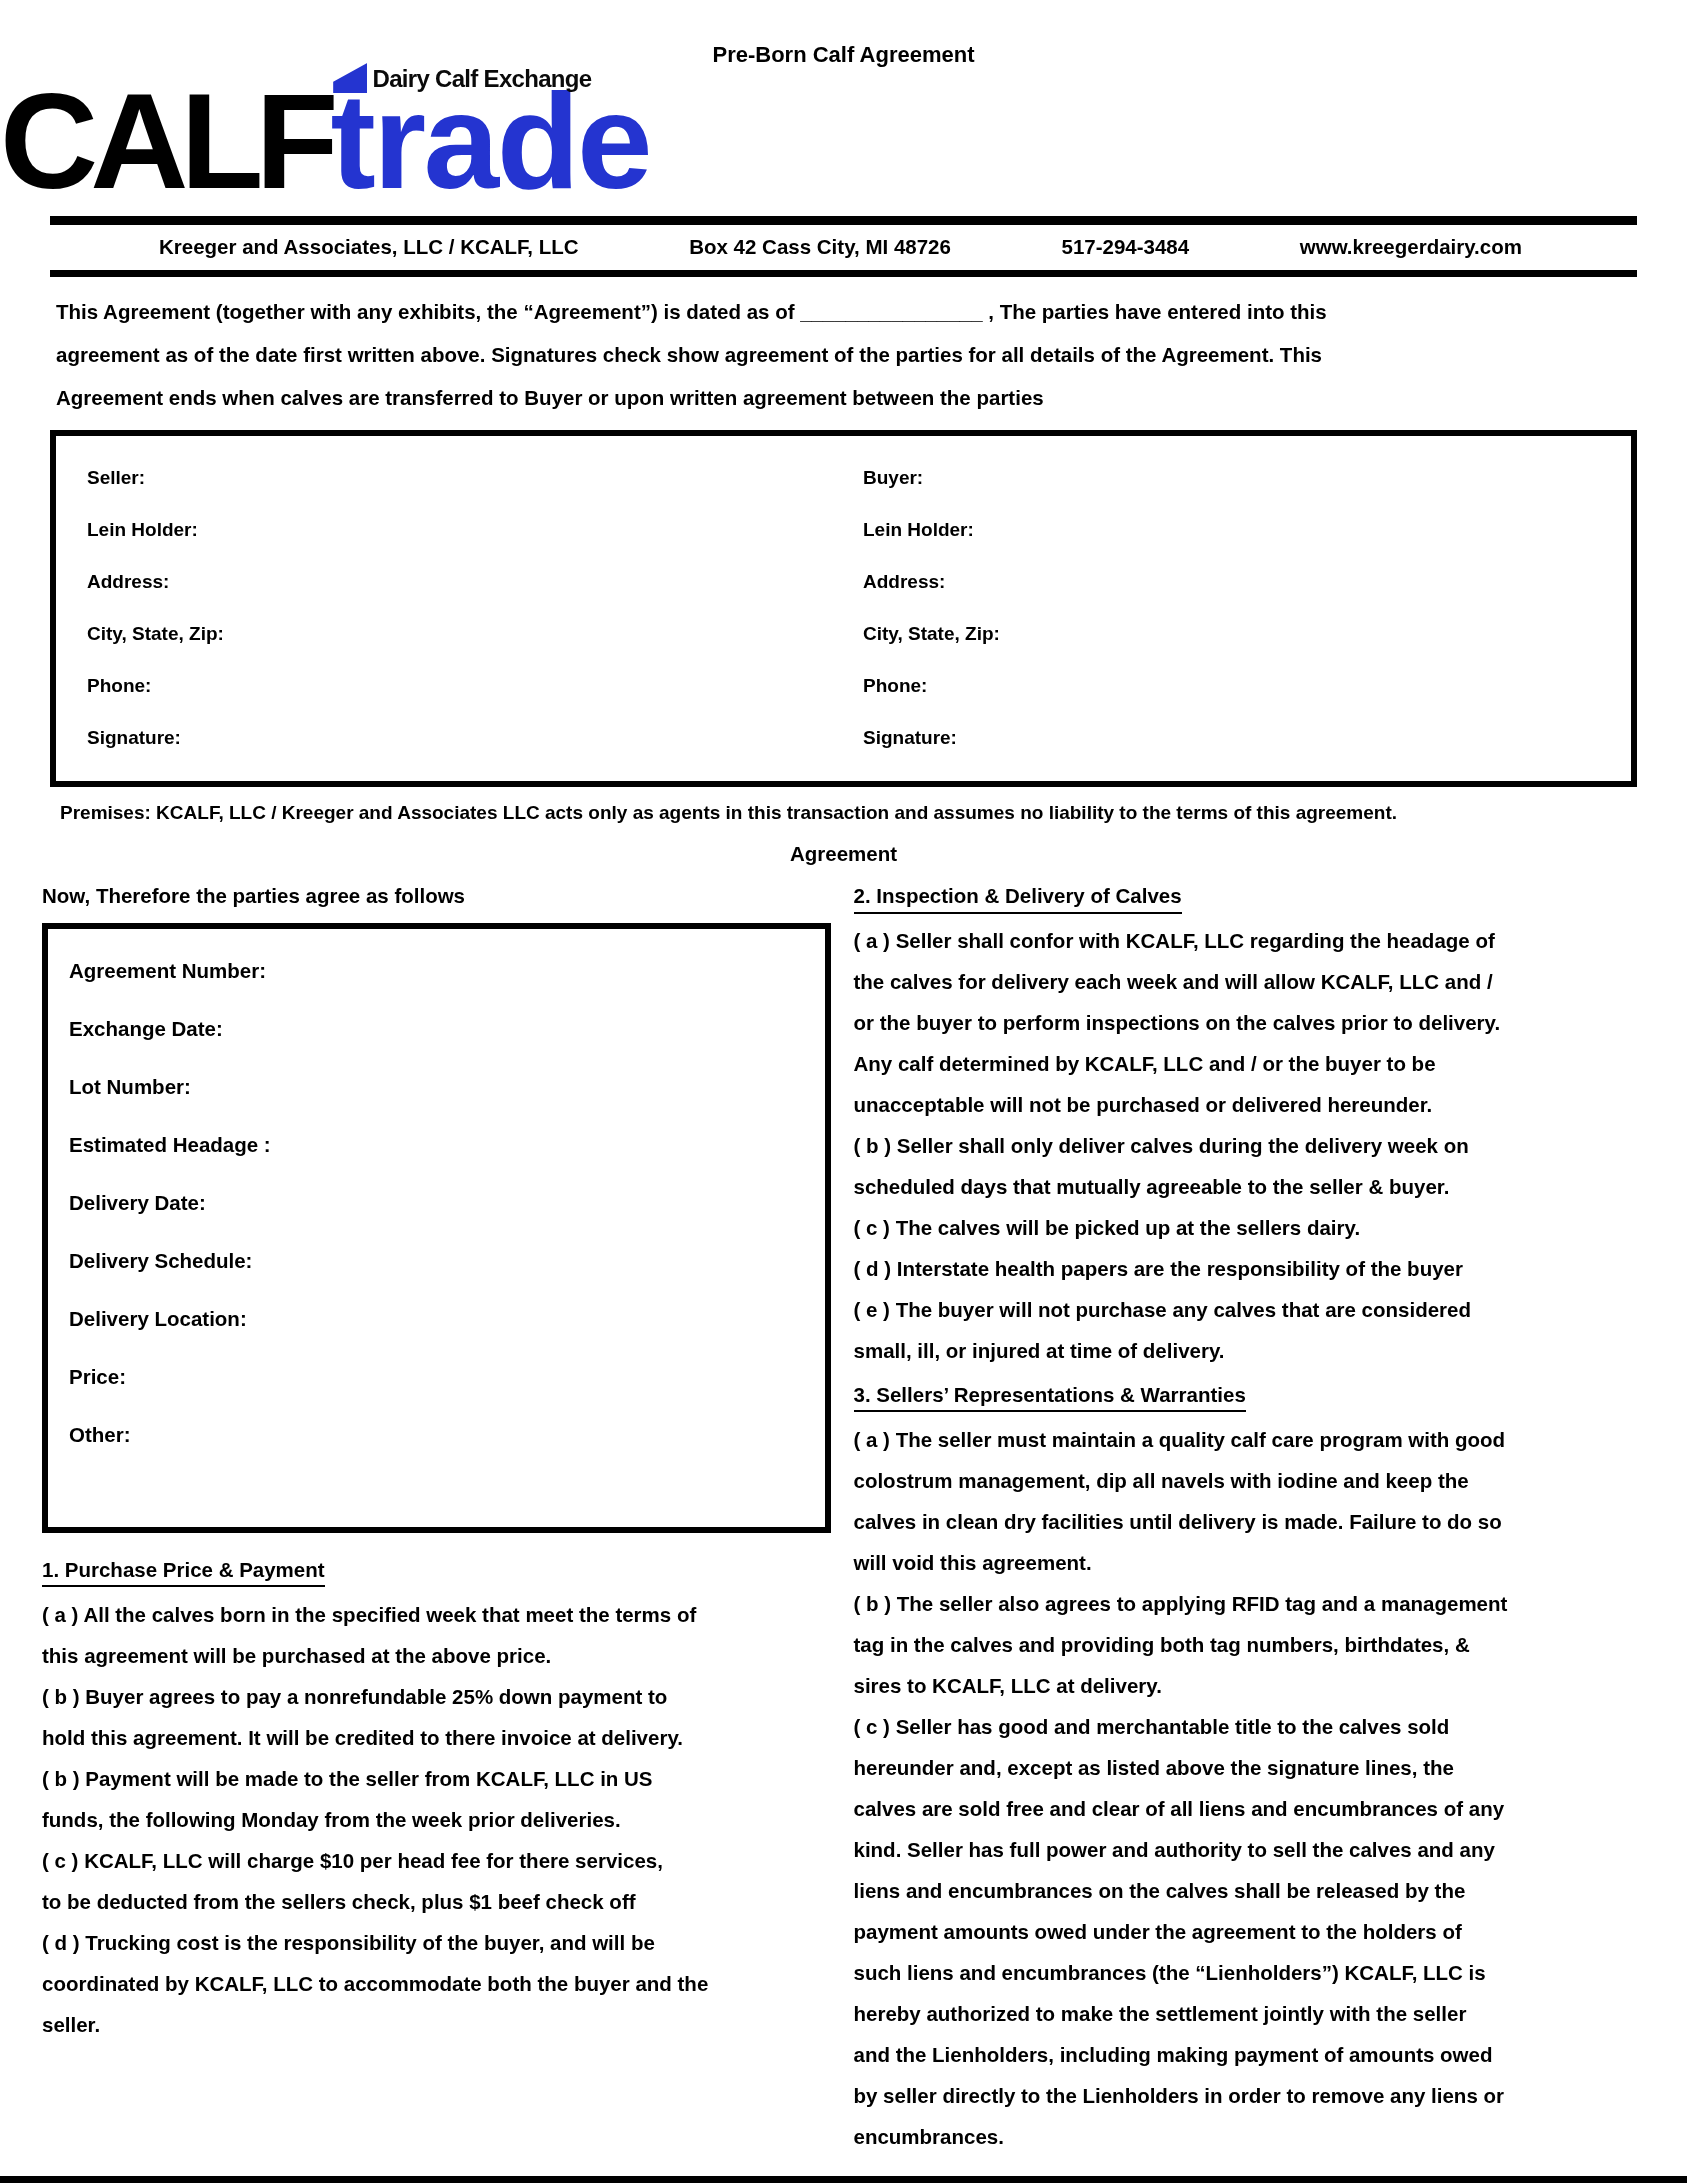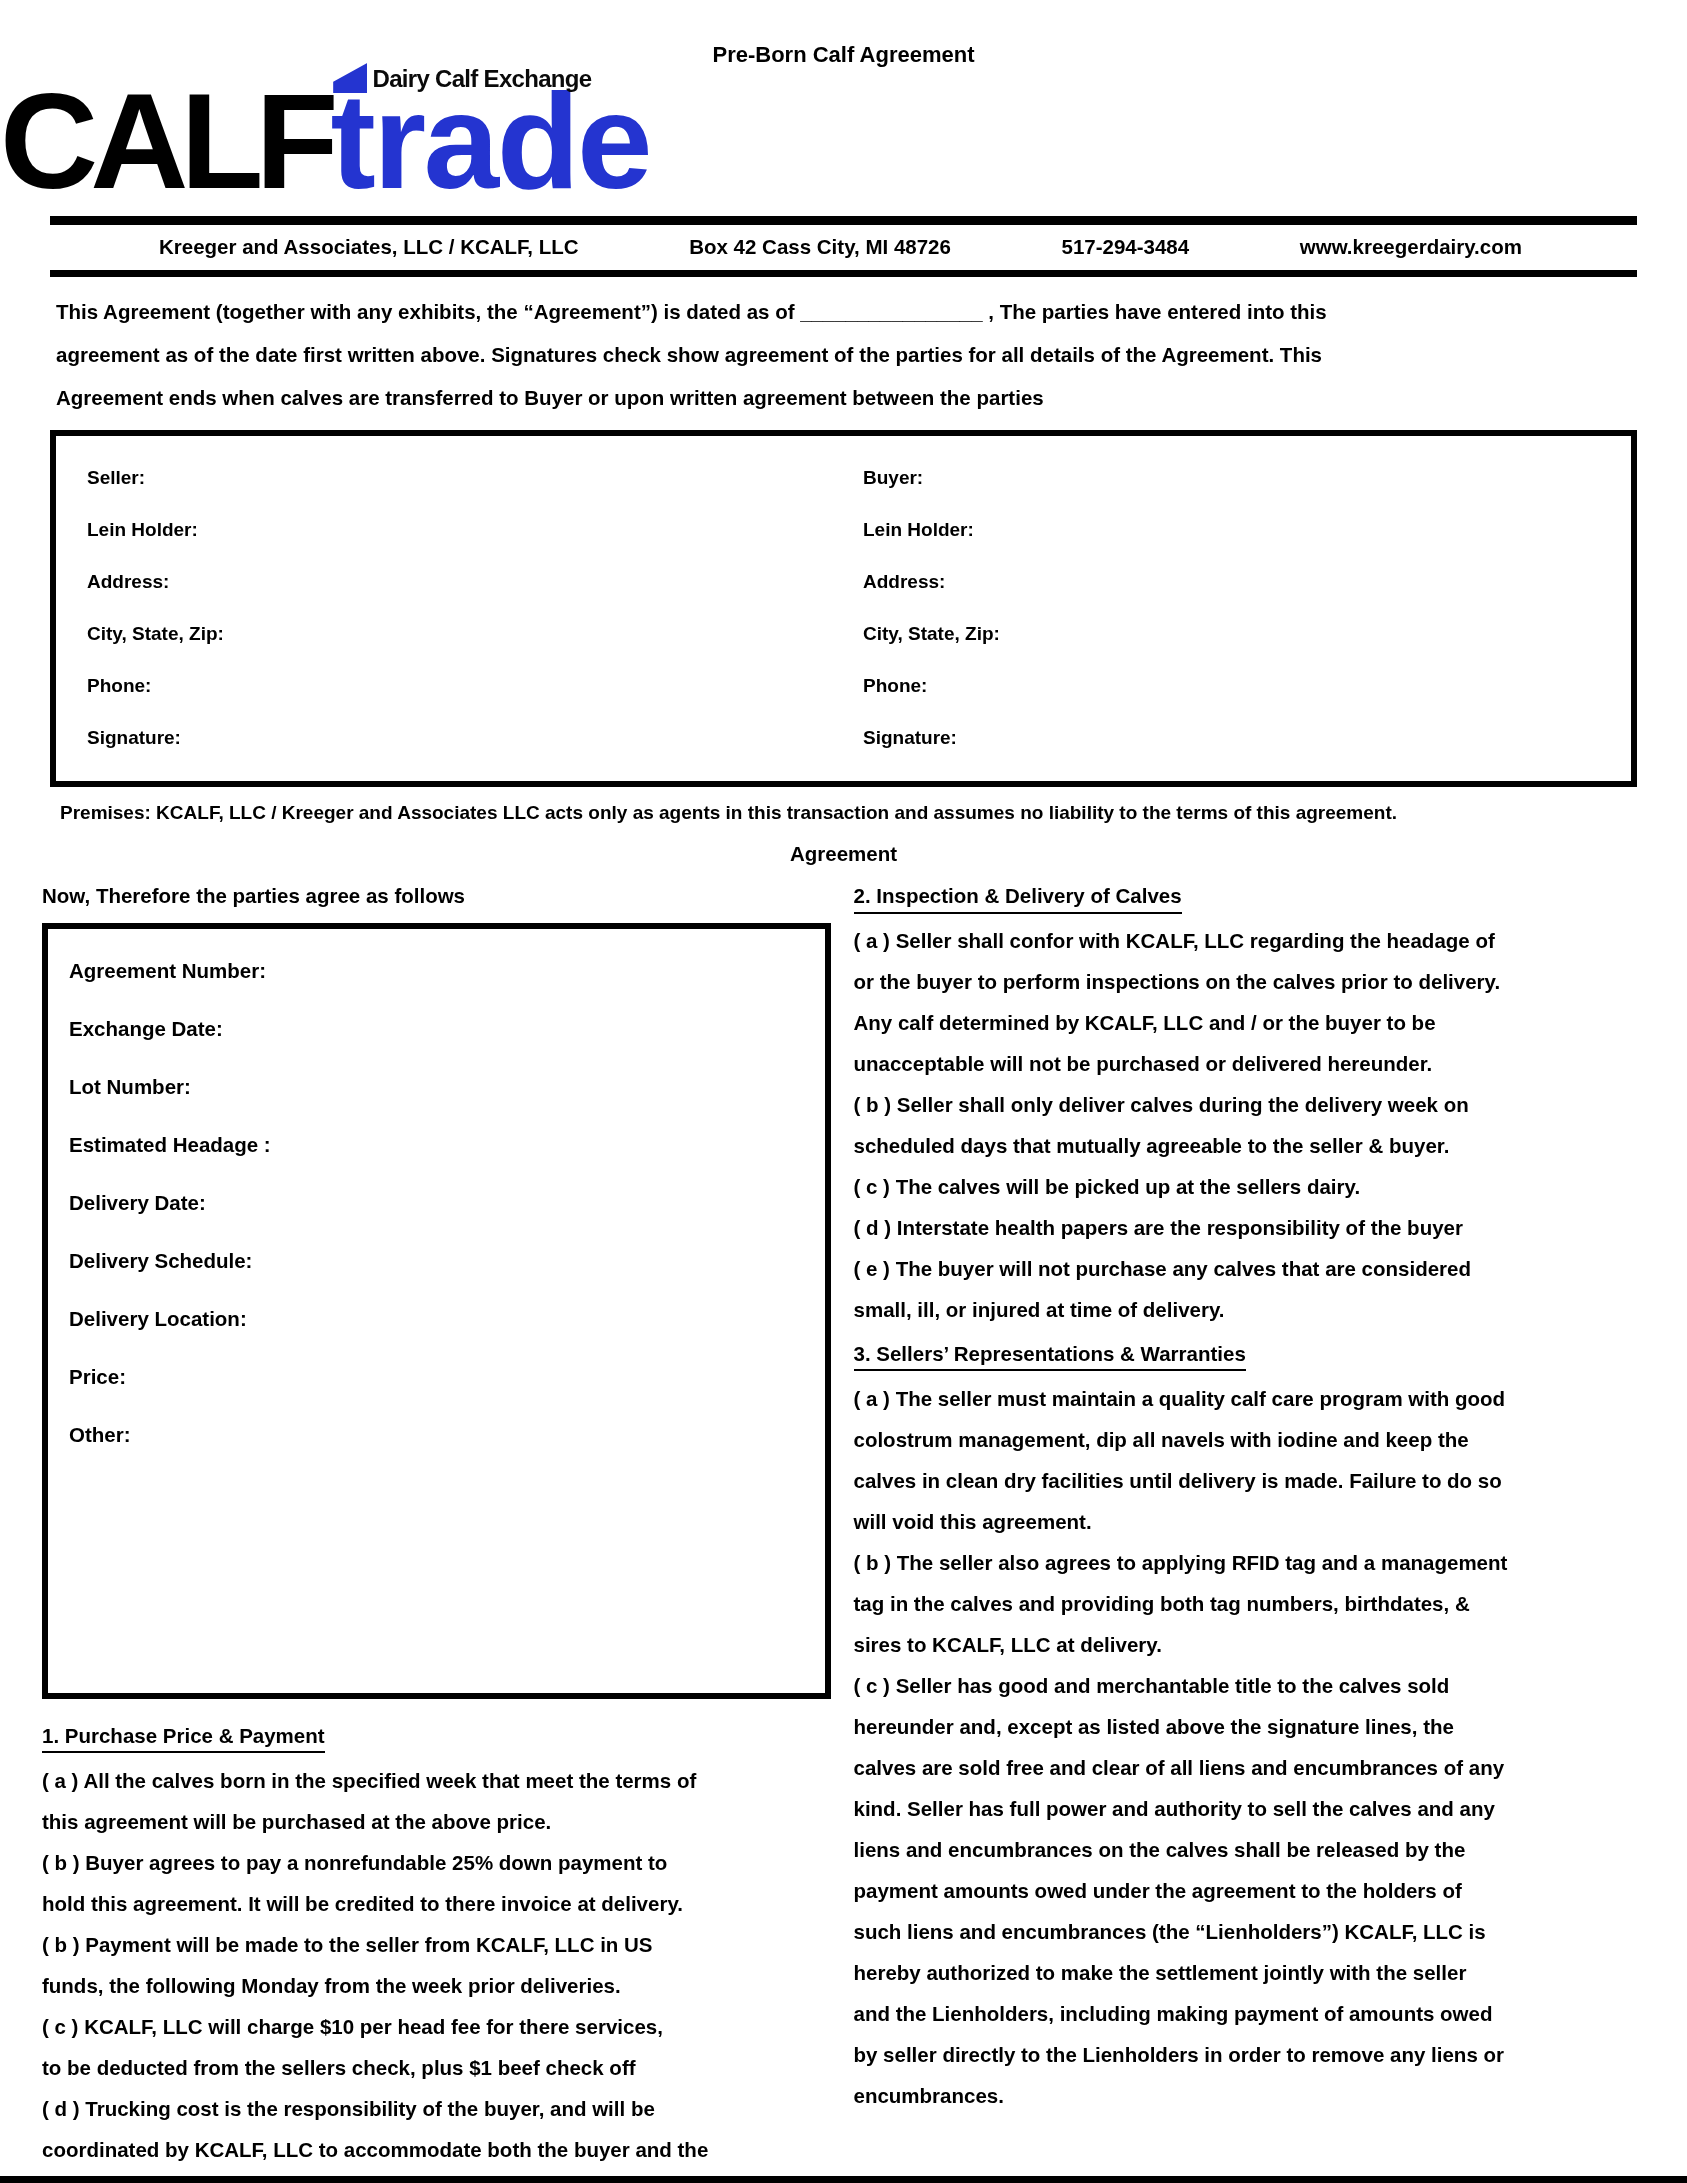--- a/index.html
+++ b/index.html
@@ -39,21 +39,21 @@
   }
   .party-col{width:50%;}
   .party-row{height:52px;display:flex;align-items:center;font-size:19px;margin-left:8px;}
   .premises{padding:14.6px 60px 0;font-size:19px;white-space:nowrap;}
   .agreement-heading{text-align:center;font-size:20.5px;padding-top:17px;line-height:26.5px;}
   .columns{display:flex;gap:22.5px;padding:16px 42px 0;align-items:flex-start;}
   .col-left{flex:0 0 789px;width:789px;}
   .col-right{flex:1;min-width:0;}
   .now-therefore{font-size:20.5px;line-height:26.5px;}
   .details-box{
-    margin-top:13.2px;border:6px solid #000;height:776px;box-sizing:border-box;
+    margin-top:13.2px;border:6px solid #000;height:610px;box-sizing:border-box;
     padding:13.2px 0 0 21px;
   }
   .details-row{height:58px;display:flex;align-items:center;font-size:20.5px;}
   .section-heading{font-size:20.5px;line-height:26.5px;margin:0 0 6.6px;}
   .section-heading .u{display:inline-block;border-bottom:2px solid #000;padding-bottom:2px;}
   .mt-sec{margin-top:24px;}
   .mt-gap{margin-top:10.6px;}
   .tline{font-size:20.5px;line-height:41px;white-space:nowrap;}
   .footer-rule{position:absolute;left:0;right:0;bottom:0;height:6.6px;background:#000;}
 </style>
@@ -143,20 +143,21 @@
         <div class="tline">seller.</div>
       </div>
   </div>
 
   <div class="col-right">
     <div class="section-heading">
       <span class="u">2. Inspection &amp; Delivery of Calves</span>
     </div>
     <div>
         <div class="tline">( a ) Seller shall confor with KCALF, LLC regarding the headage of</div>
+        <div class="tline">the calves for delivery each week and will allow KCALF, LLC and /</div>
         <div class="tline">or the buyer to perform inspections on the calves prior to delivery.</div>
         <div class="tline">Any calf determined by KCALF, LLC and / or the buyer to be</div>
         <div class="tline">unacceptable will not be purchased or delivered hereunder.</div>
         <div class="tline">( b ) Seller shall only deliver calves during the delivery week on</div>
         <div class="tline">scheduled days that mutually agreeable to the seller &amp; buyer.</div>
         <div class="tline">( c ) The calves will be picked up at the sellers dairy.</div>
         <div class="tline">( d ) Interstate health papers are the responsibility of the buyer</div>
         <div class="tline">( e ) The buyer will not purchase any calves that are considered</div>
         <div class="tline">small, ill, or injured at time of delivery.</div>
       </div>

